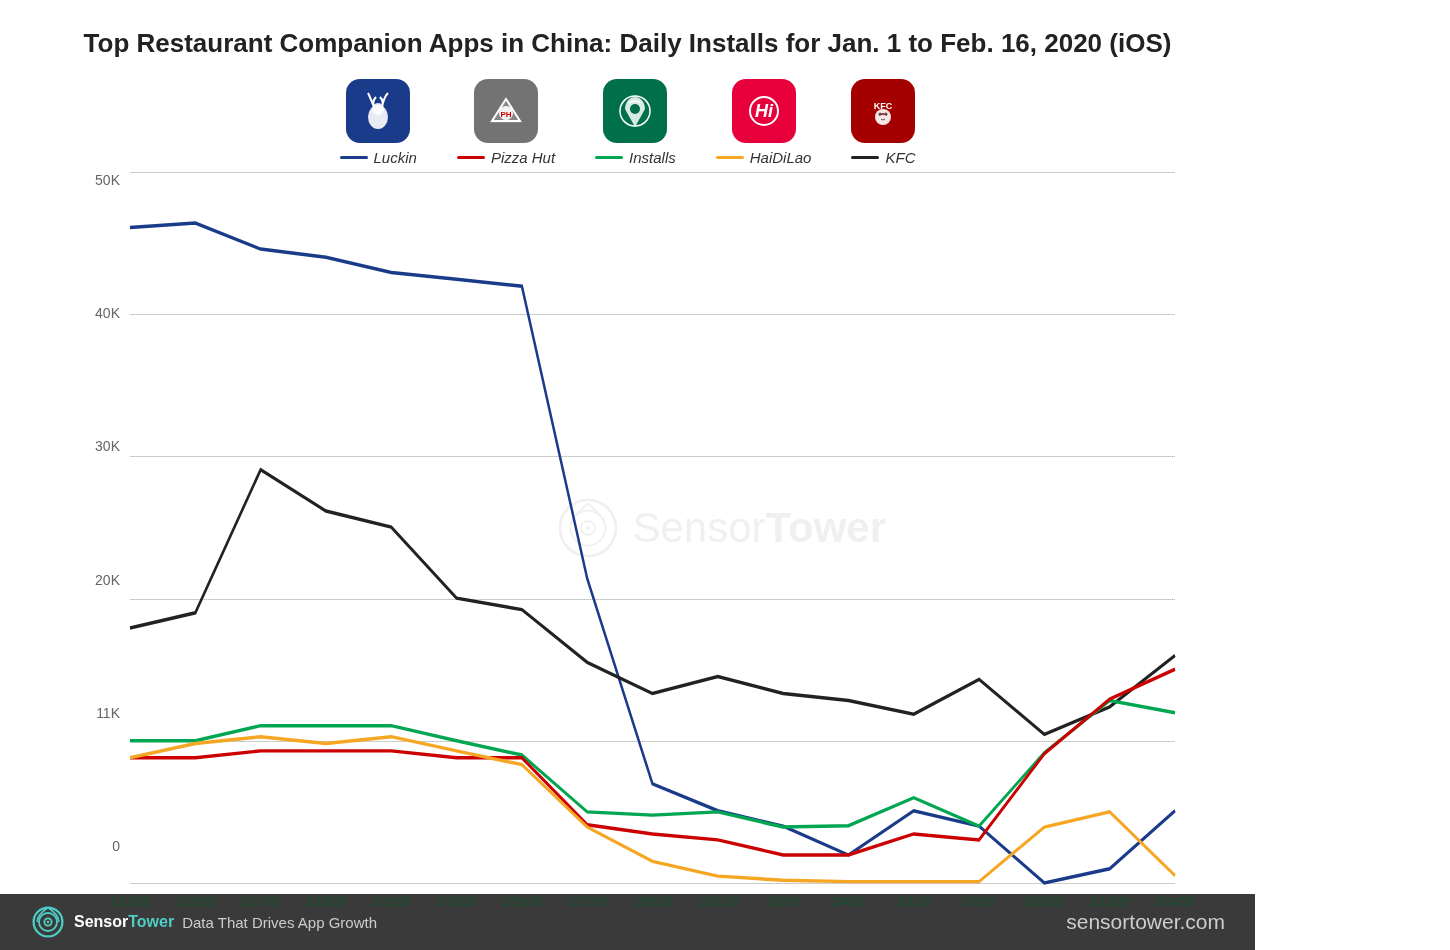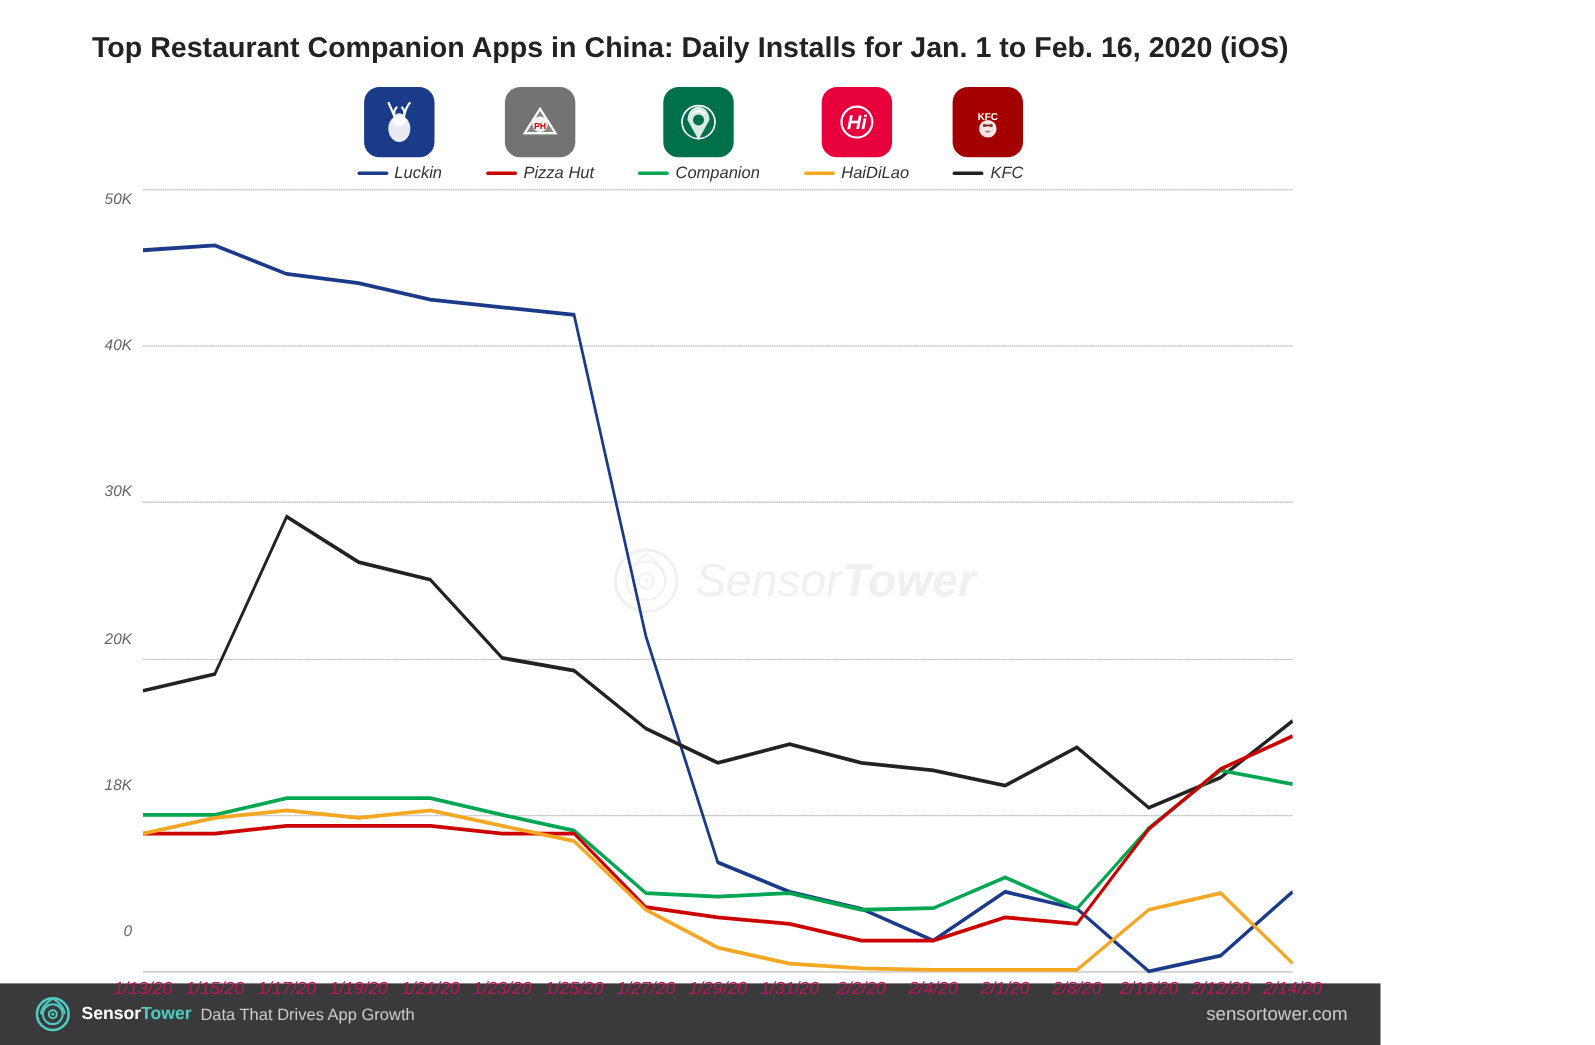--- a/index.html
+++ b/index.html
@@ -62,21 +62,20 @@
     .legend-text {
       font-size: 15px;
       color: #333;
       font-style: italic;
     }
     .chart-wrapper {
       flex: 1;
       display: flex;
       padding: 0 80px 10px 70px;
       position: relative;
-      font-style: italic;
     }
     .y-axis {
       width: 60px;
       display: flex;
       flex-direction: column;
       justify-content: space-between;
       padding-bottom: 30px;
       align-items: flex-end;
       padding-right: 10px;
     }
@@ -100,22 +99,22 @@
     }
     .x-labels {
       position: absolute;
       bottom: -26px;
       left: 0;
       right: 0;
       display: flex;
       justify-content: space-between;
     }
     .x-label {
-      font-size: 16px;
-      color: #be185d;
+      font-size: 12px;
+      color: #14532d;
       transform: translateX(-50%);
       white-space: nowrap;
     }
     .watermark {
       position: absolute;
       top: 50%;
       left: 50%;
       transform: translate(-30%, -50%);
       opacity: 0.12;
       display: flex;
@@ -157,21 +156,21 @@
     }
     .footer-brand span.tower {
       color: #4ecdc4;
     }
     .footer-tagline {
       color: #ccc;
       font-size: 15px;
     }
     .footer-url {
       color: #ccc;
-      font-size: 17px;
+      font-size: 21px;
       margin-left: 19px;
     }
 
     
     .icon-luckin { background: #1a3a8a; }
     
     .icon-pizzahut { background: #737373; }
     
     .icon-starbucks { background: #00704a; }
     
@@ -223,21 +222,21 @@
         <svg width="44" height="44" viewBox="0 0 44 44">
           <circle cx="22" cy="22" r="18" fill="#00704a"></circle>
           <circle cx="22" cy="22" r="15" fill="none" stroke="white" stroke-width="1.5"></circle>
           <path d="M22 8 C16 8 12 14 12 20 L22 38 L32 20 C32 14 28 8 22 8Z" fill="white" opacity="0.85"></path>
           <circle cx="22" cy="20" r="5" fill="#00704a"></circle>
           <path d="M16 14 Q22 10 28 14" stroke="white" stroke-width="1.5" fill="none"></path>
         </svg>
       </div>
       <div class="legend-label-row">
         <div class="legend-line" style="background:#00a651"></div>
-        <span class="legend-text">Companion</span>
+        <span class="legend-text">Installs</span>
       </div>
     </div>
 
     <div class="legend-item">
       <div class="legend-icon icon-haidilao">
         <svg width="44" height="44" viewBox="0 0 44 44">
           <rect width="44" height="44" rx="14" fill="#e8003d"></rect>
           <circle cx="22" cy="22" r="14" fill="none" stroke="white" stroke-width="2"></circle>
           <text x="22" y="28" text-anchor="middle" fill="white" font-size="18" font-weight="bold" font-style="italic">Hi</text>
         </svg>
@@ -268,21 +267,21 @@
     </div>
   </div>
 
   <div class="chart-wrapper">
 
     <div class="y-axis">
       <span class="y-label">50K</span>
       <span class="y-label">40K</span>
       <span class="y-label">30K</span>
       <span class="y-label">20K</span>
-      <span class="y-label">18K</span>
+      <span class="y-label">11K</span>
       <span class="y-label">0</span>
     </div>
 
     <div class="chart-plot-area">
 
       <div class="grid-line" style="top: 0%;"></div>
       <div class="grid-line" style="top: 20%;"></div>
       <div class="grid-line" style="top: 40%;"></div>
       <div class="grid-line" style="top: 60%;"></div>
       <div class="grid-line" style="top: 80%;"></div>

